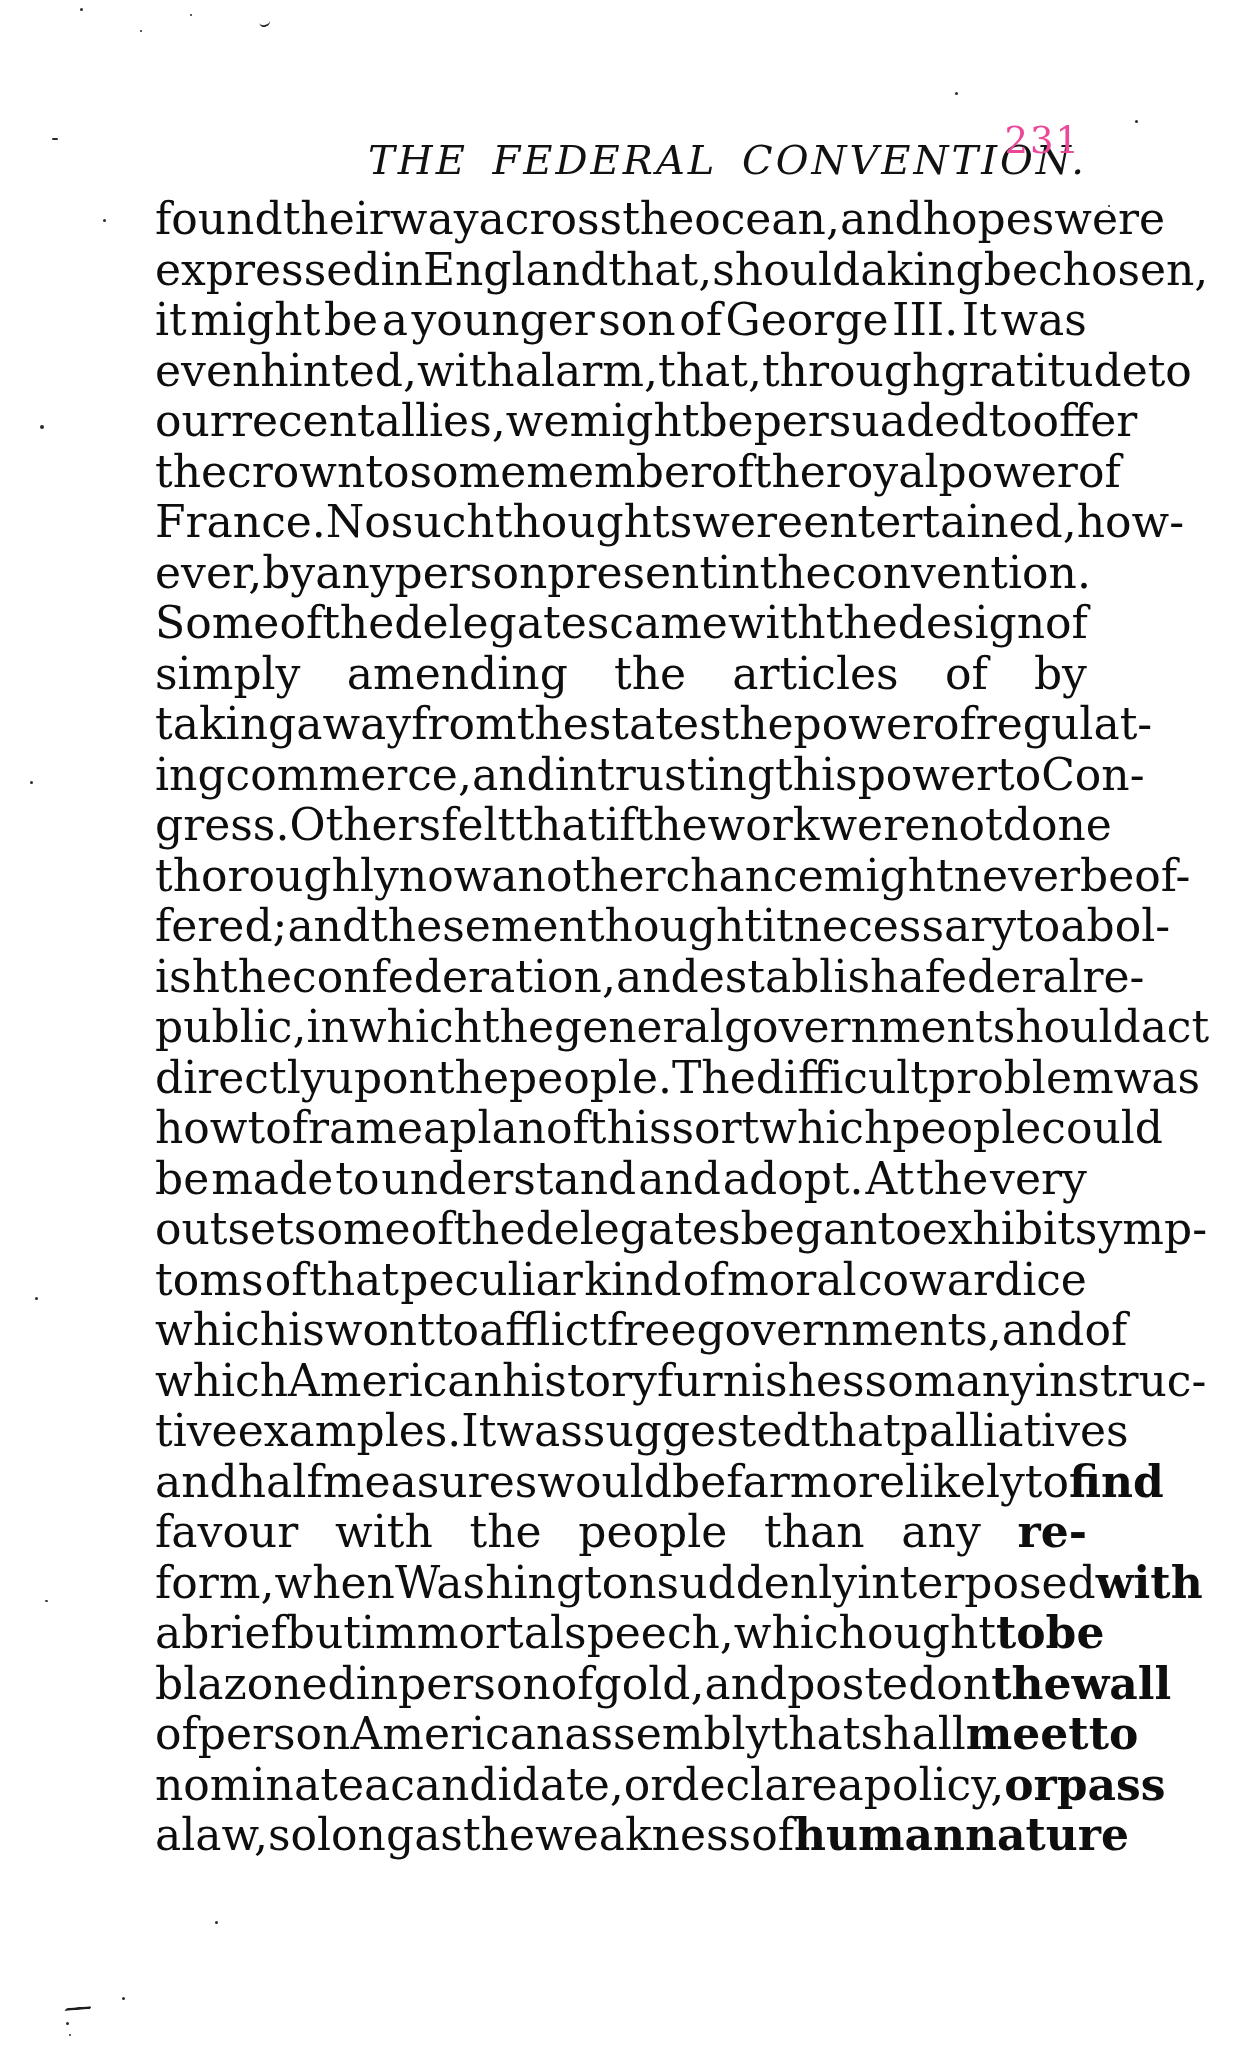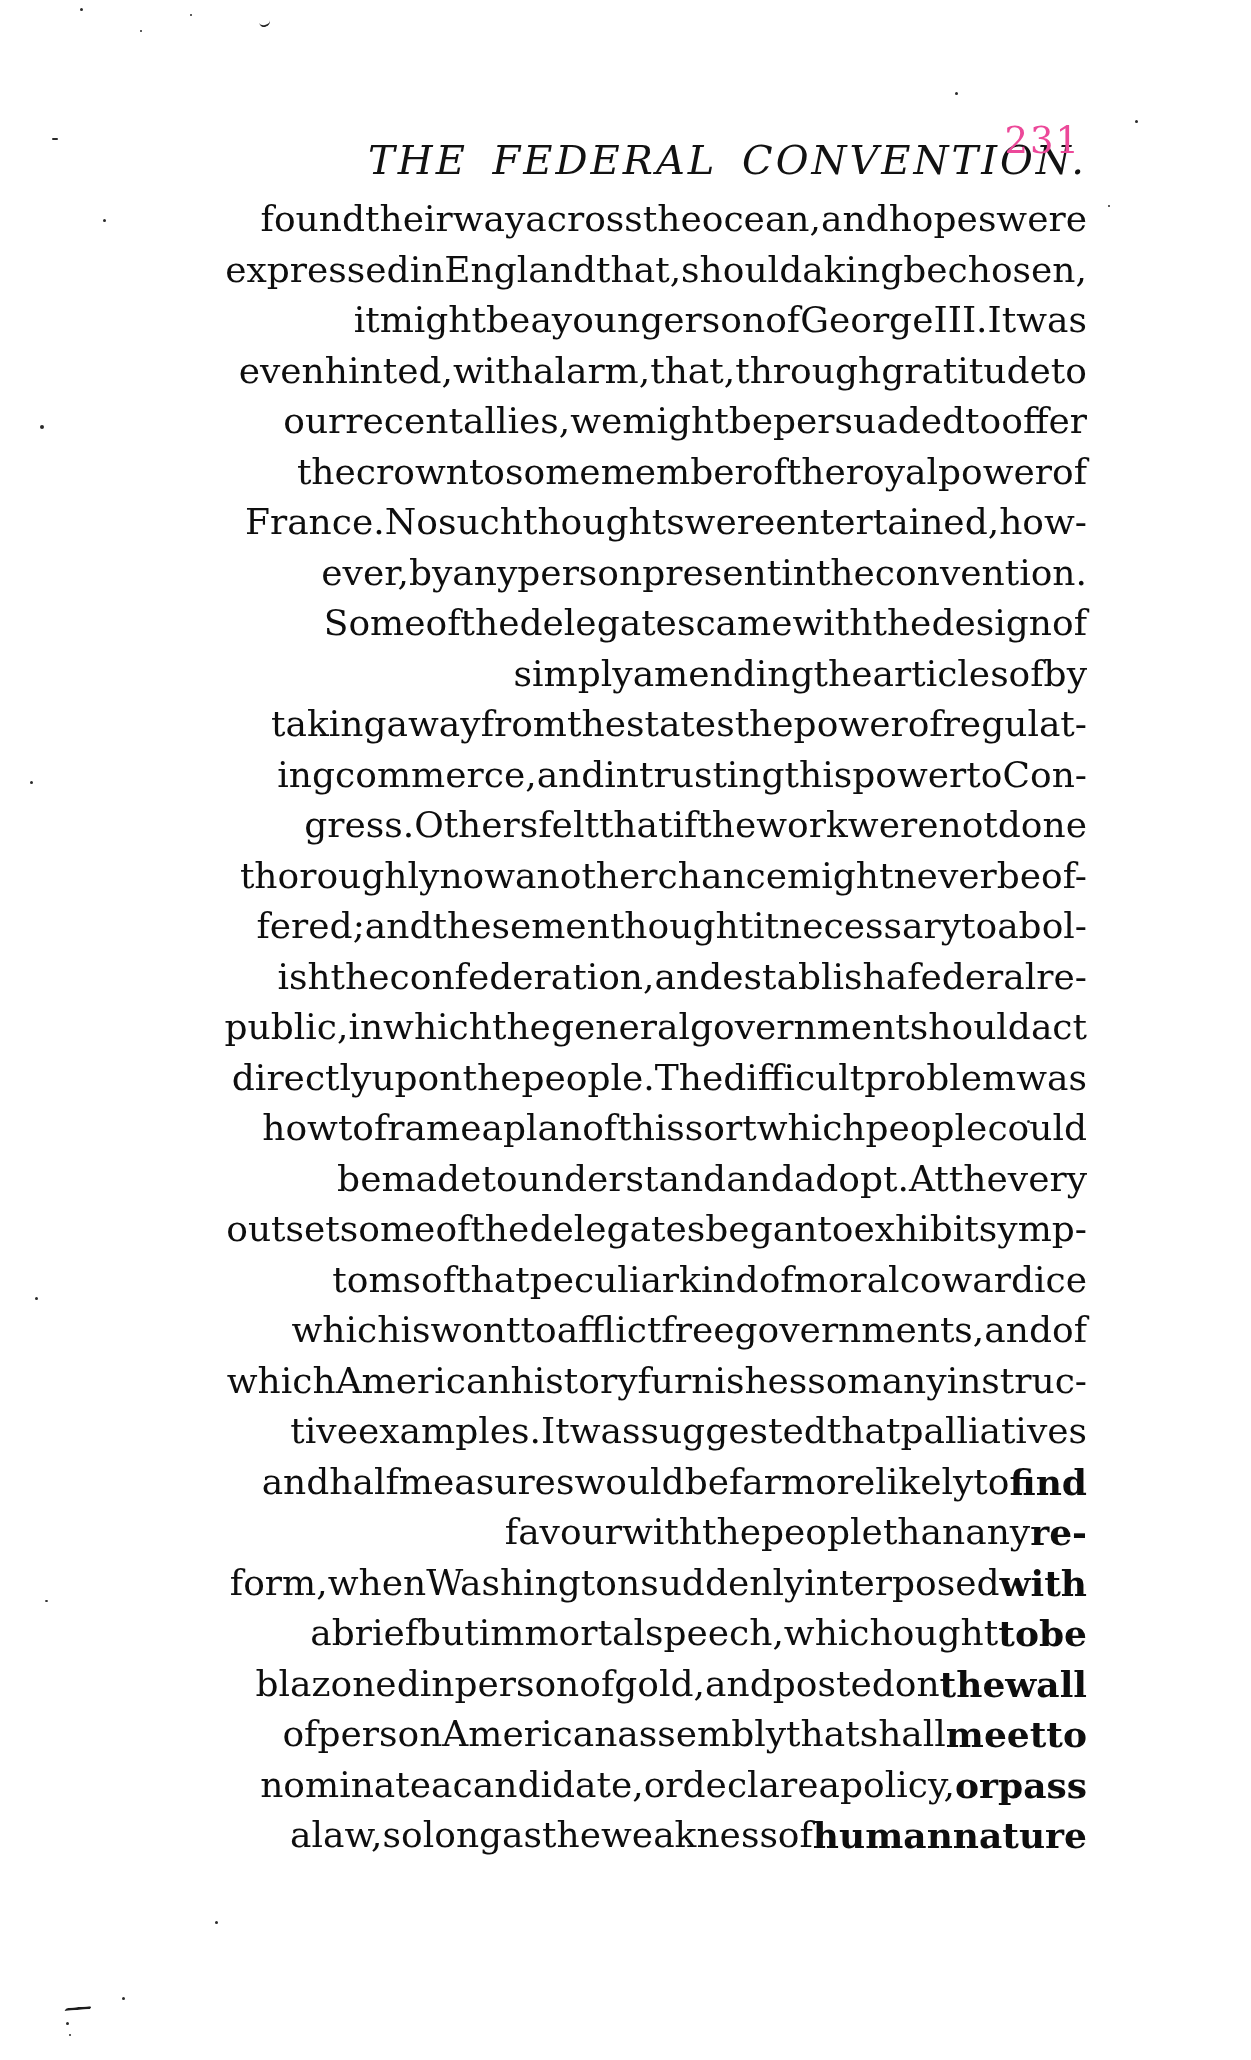--- a/index.html
+++ b/index.html
@@ -27,27 +27,26 @@
     position:absolute;right:6px;top:-3px;
     font-size:37px;line-height:46px;
     letter-spacing:2px;
     color:#ec4899;
   }
   .text-block{
     position:absolute;left:155px;top:197px;width:932px;
   }
   .line{
     display:flex;
-    justify-content:flex-end;
+    justify-content:space-between;
     align-items:flex-start;
     height:50.5px;
-    font-size:36px;
+    font-size:44px;
     line-height:44px;
     white-space:pre;
-    margin-left:36px;
   }
   .line span{display:block;}
   .line span.b{font-weight:bold;}
   
   .speck{position:absolute;background:#2a2a2a;border-radius:50%;}
   .smudge{
     position:absolute;left:64px;top:2007px;width:25px;height:6px;
     border-top:3px solid #1c1c1c;border-radius:3px;
     transform:skewX(-32deg) rotate(-5deg);
   }

